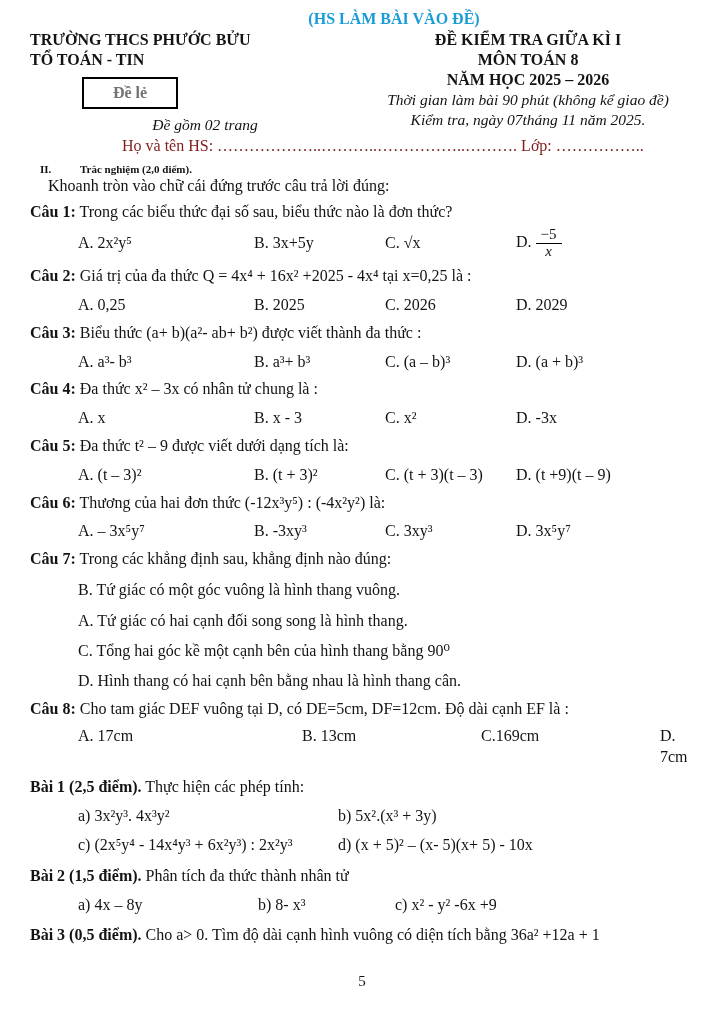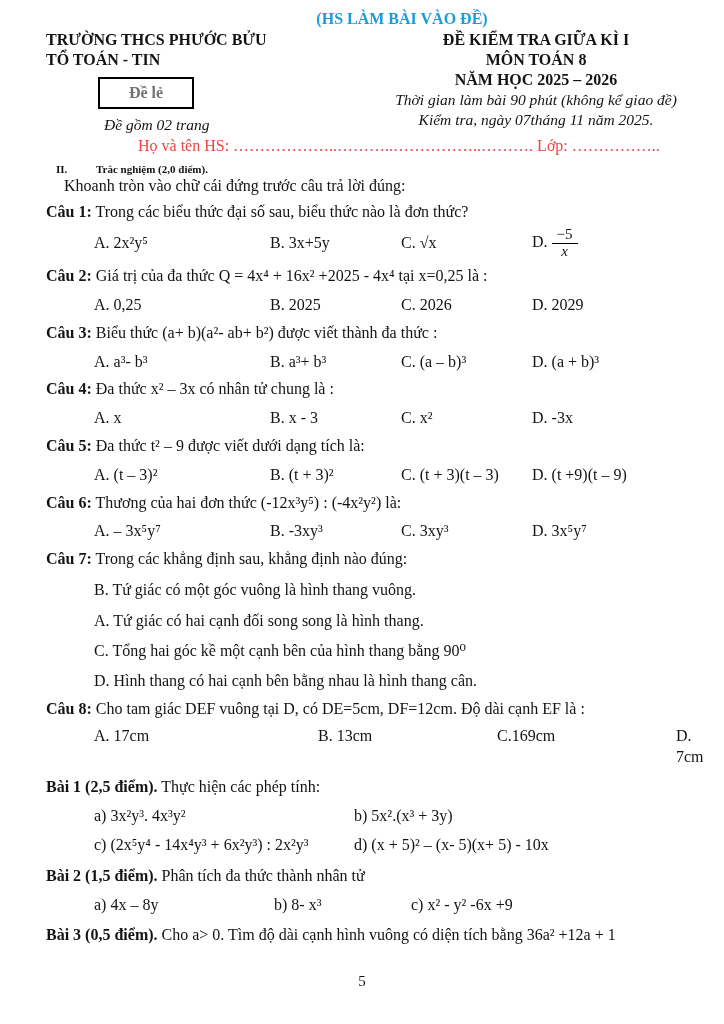--- a/index.html
+++ b/index.html
@@ -1,38 +1,38 @@
 <!DOCTYPE html>
 <html><head>
 <meta charset="utf-8">
 <style>
   html,body{margin:0;padding:0;background:#ffffff;}
   .page{
     width:724px;height:1024px;box-sizing:border-box;
-    padding:10px 26px 0 46px;position:relative;
+    padding:10px 26px 0 30px;position:relative;
     font-family:"Liberation Serif","DejaVu Serif",serif;
     font-size:16px;color:#131313;overflow:hidden;
   }
 
   .top-note{font-weight:bold;color:#1a9cd8;text-align:center;padding-left:60px;font-size:16px;}
 
   .head-row{display:flex;margin-top:2px;gap:36px;}
   .head-left{width:292px;}
   .head-left .ln{font-weight:bold;line-height:1.25;}
   .variant-box{
     margin:7px 0 0 52px;width:92px;height:28px;border:2px solid #000;
     display:flex;align-items:center;justify-content:center;
     color:#737373;font-weight:bold;
   }
-  .pages-note{font-style:italic;margin:7px 0 0 58px;font-size:15.5px;}
+  .pages-note{font-style:italic;margin:7px 0 0 58px;font-size:15.5px;text-align:center;}
   .head-right{flex:1;text-align:center;}
   .head-right .t{font-weight:bold;line-height:1.25;}
   .head-right .i{font-style:italic;font-size:15.5px;line-height:1.3;}
 
-  .student-line{color:#ef4444;margin:3px 0 0 92px;font-size:16px;}
+  .student-line{color:#7f1d1d;margin:3px 0 0 92px;font-size:16px;}
 
   .sec-head{margin:8px 0 0 10px;font-weight:bold;font-size:11px;}
   .sec-head .num{display:inline-block;width:40px;}
   .instruction{margin:2px 0 0 18px;}
 
   .q-head{margin:7px 0 0 0;line-height:1.3;}
   .q-label{font-weight:bold;}
   .opts4{display:grid;grid-template-columns:176px 131px 131px 1fr;margin:8px 0 2px 48px;line-height:1.3;}
   .opts4.tall{align-items:center;margin-top:4px;margin-bottom:0;}
   .opt-list{margin:4px 0 0 48px;}

